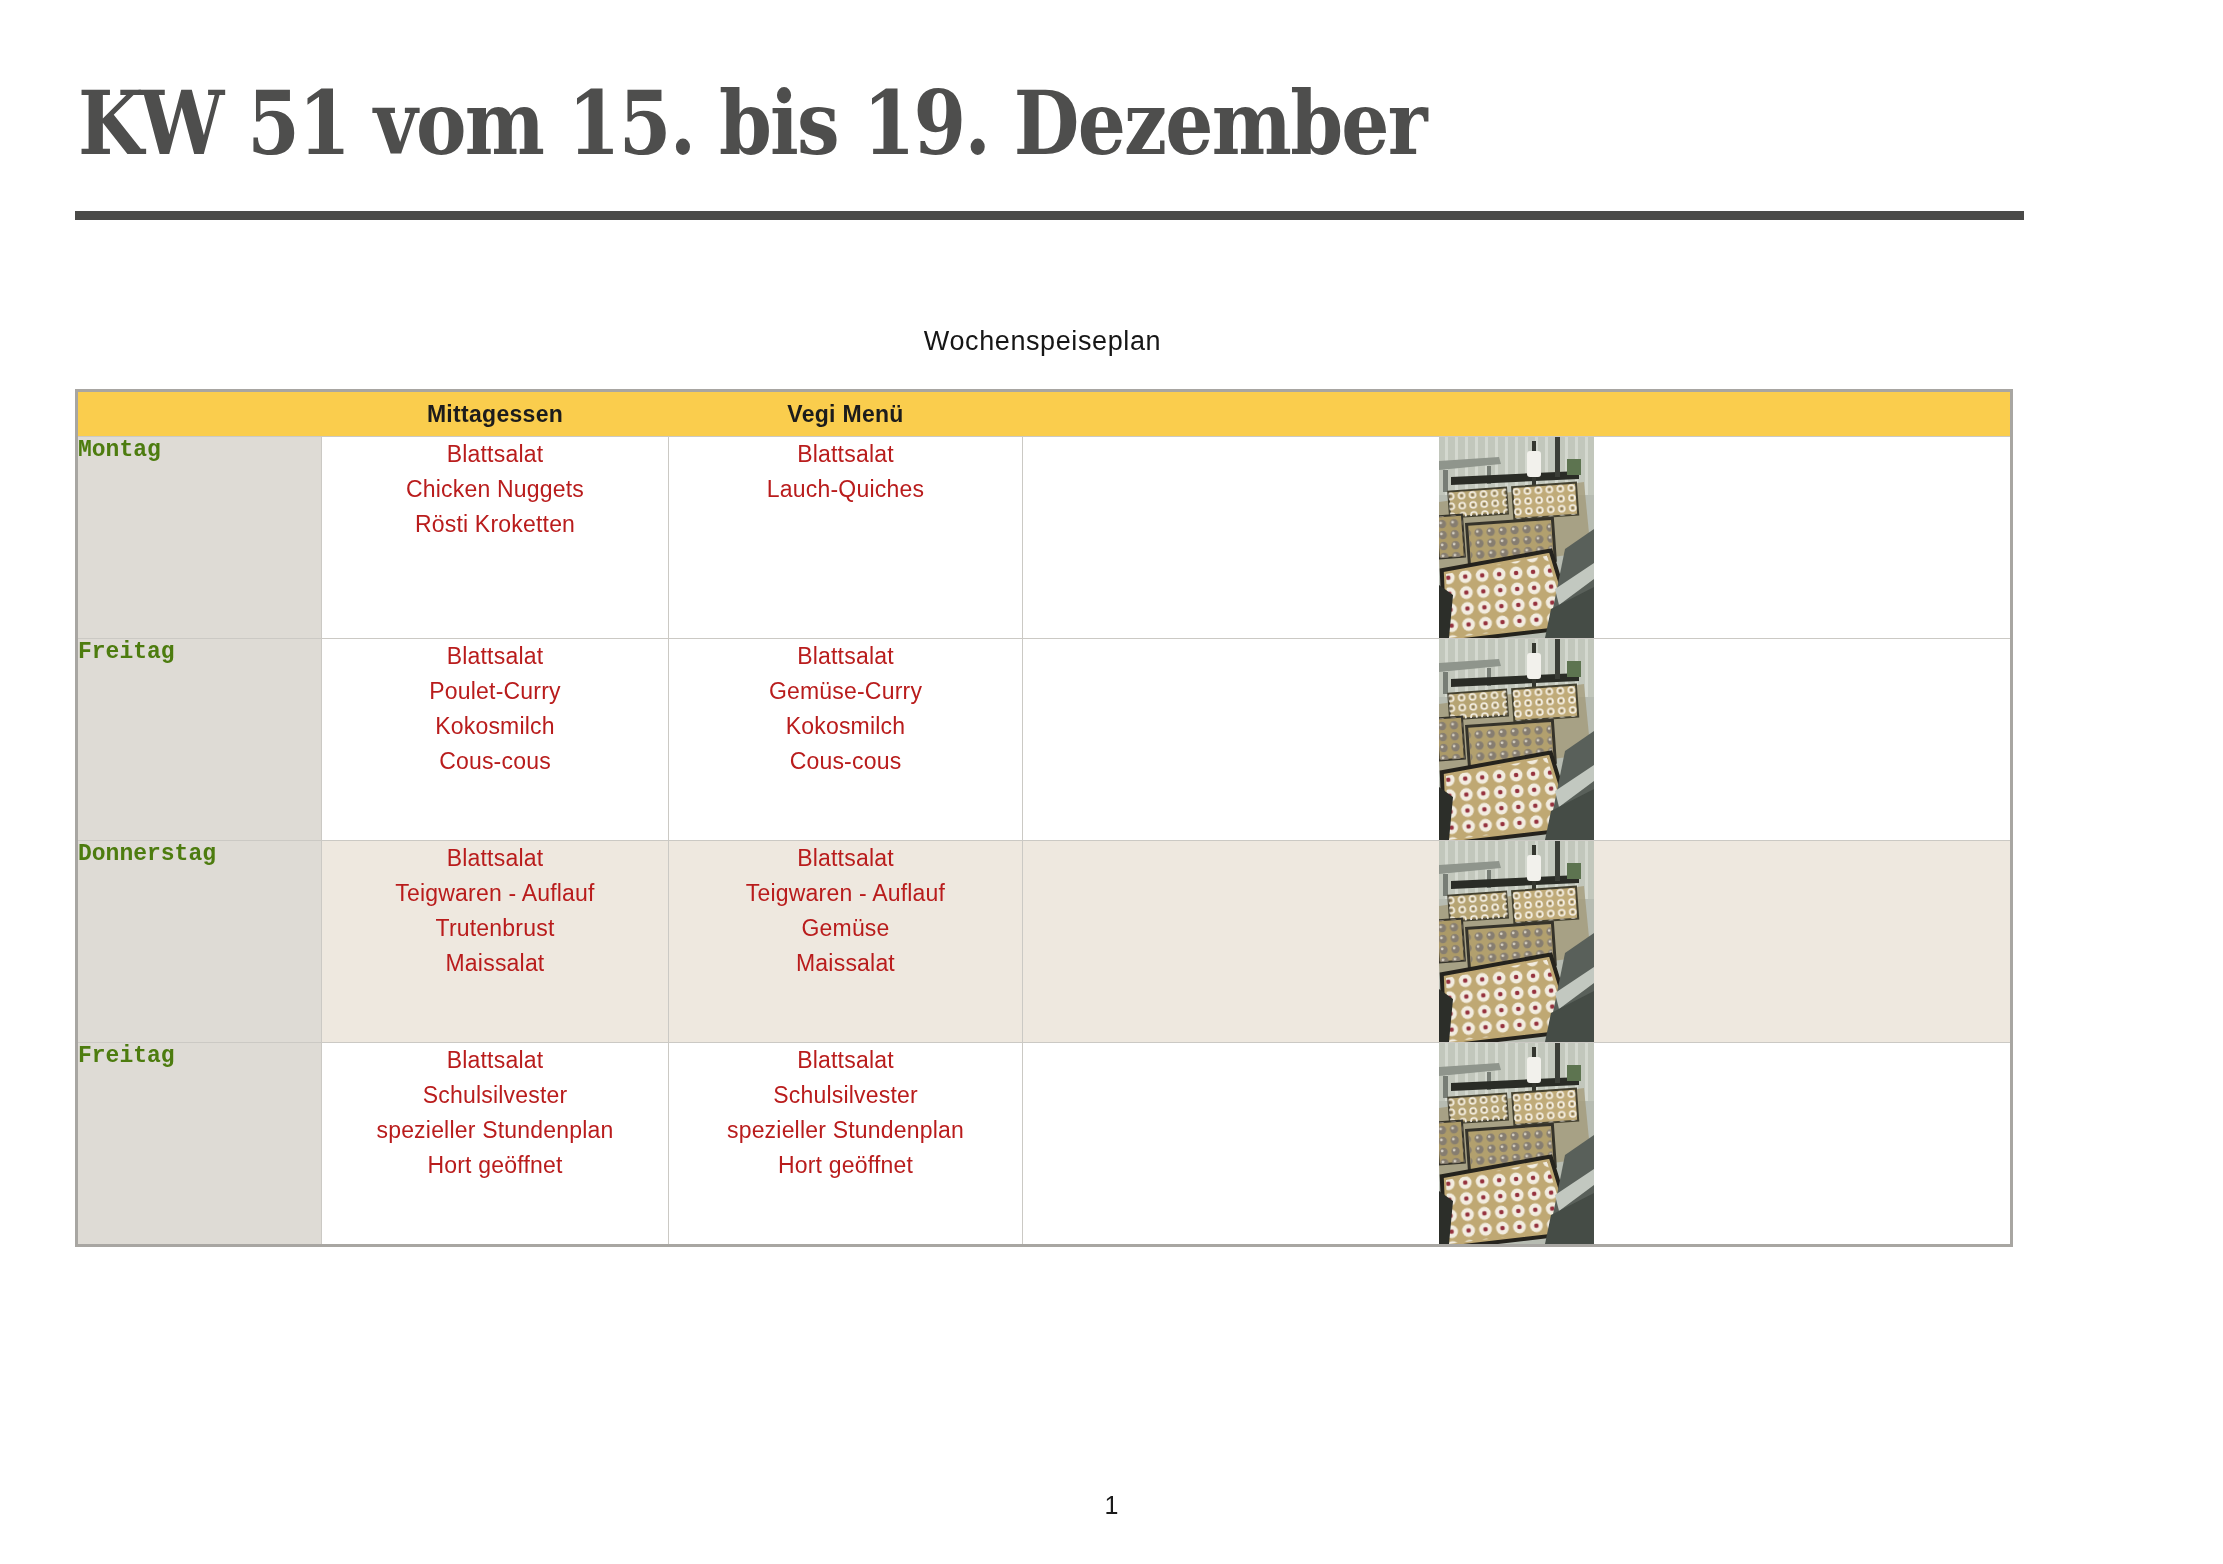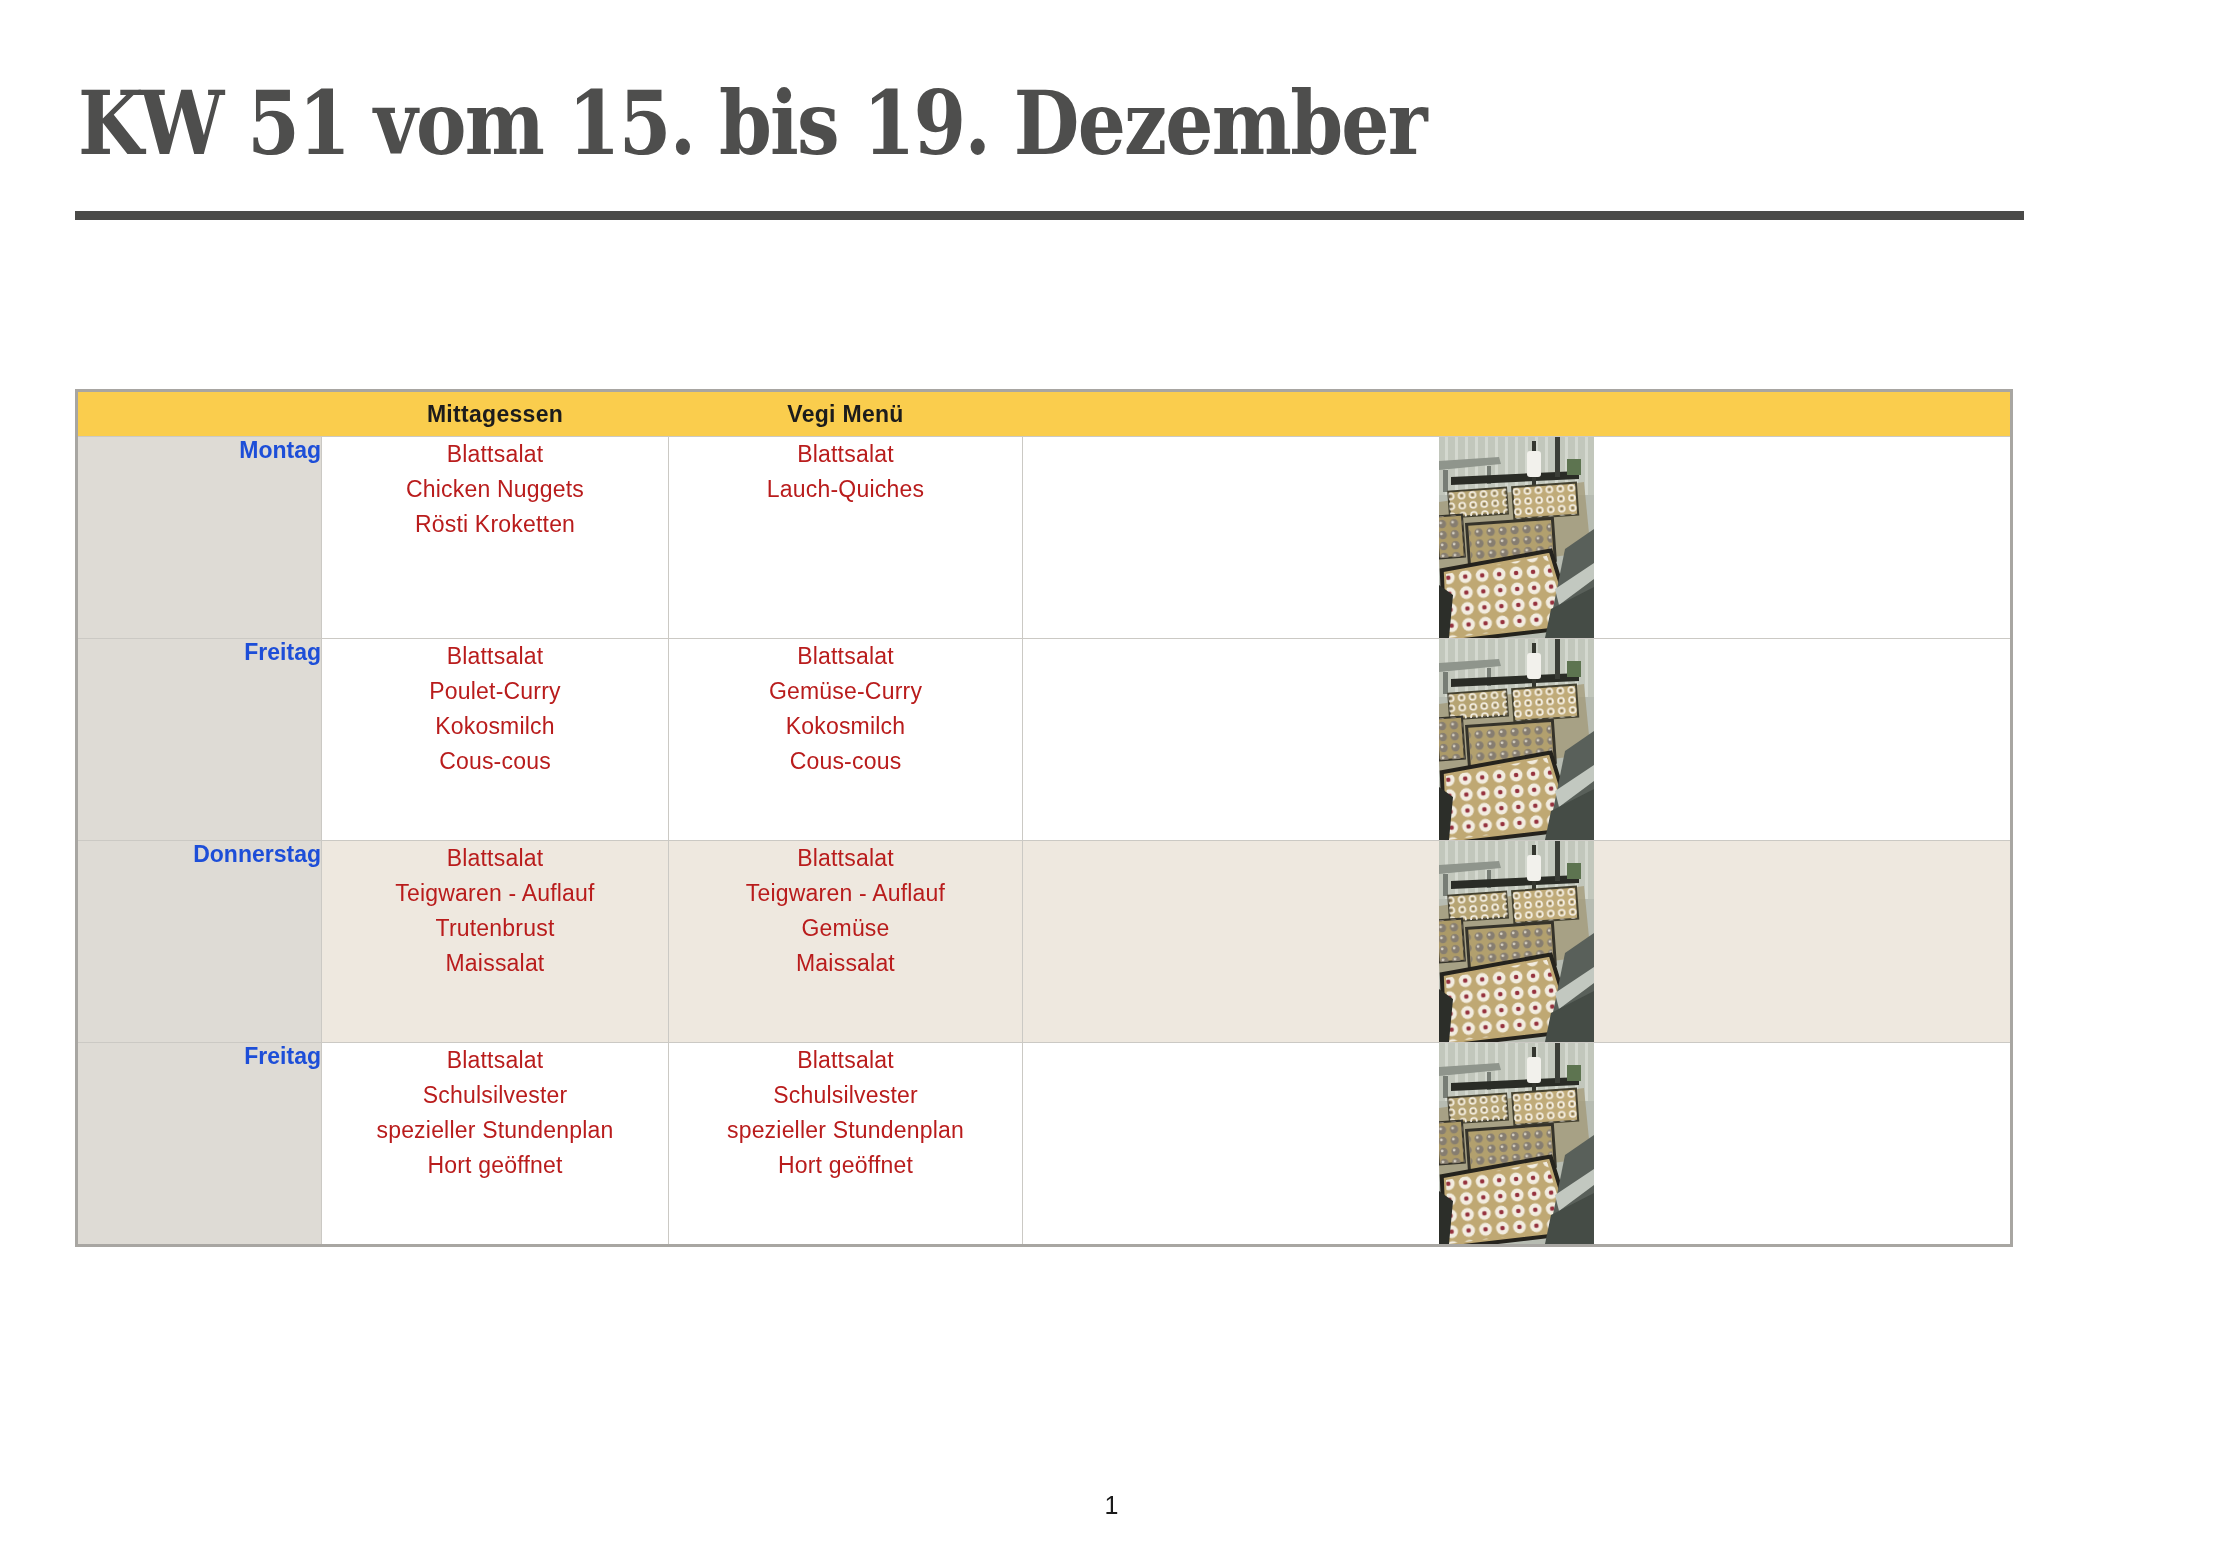--- a/index.html
+++ b/index.html
@@ -22,22 +22,22 @@
   table.menu{position:absolute;left:75px;top:381px;width:1935px;border-collapse:collapse;
     table-layout:fixed;border:3px solid var(--table-border,#A8A6A2);}
   table.menu thead tr{height:46px;background:var(--header-yellow,#FACD4D);}
   table.menu th{font-size:23px;font-weight:bold;color:#1c1c1c;text-align:center;
     letter-spacing:0.3px;padding:0;}
   table.menu tbody tr{height:201px;}
   table.menu td{vertical-align:top;padding:0;
     border-top:1px solid var(--grid-line,#CBC9C4);}
   table.menu td + td{border-left:1px solid var(--grid-line,#CBC9C4);}
   td.day{background:var(--day-column-gray,#DEDBD5);
-    font-size:23px;font-weight:bold;color:#1d4ed8;
-    padding:15px 8px 0 26px;text-align:right;}
+    font-size:23px;font-weight:bold;color:#4d7c0f;
+    padding:15px 8px 0 26px;text-align:left;font-family:Liberation Mono, monospace;}
   td.meal{text-align:center;font-size:23px;line-height:35px;color:#b91c1c;
     padding-top:12px;white-space:pre-line;letter-spacing:0.2px;}
   td.photos{text-align:center;}
   tr.alt td.meal, tr.alt td.photos{background:var(--alt-row-beige,#EEE8DF);}
   .bakery-photo{display:block;width:155px;height:201px;margin:0 auto;}
 
   
   .page-number{position:absolute;left:0;top:1483px;width:2223px;text-align:center;
     font-size:25px;color:#1a1a1a;}
   .hidden-defs{position:absolute;width:0;height:0;overflow:hidden;}
@@ -94,20 +94,21 @@
       <polygon points="0,148 14,158 10,201 0,201" fill="#2c2e29"></polygon>
     </symbol>
   </defs>
 </svg>
 
 <div class="page">
 
   <h1 class="doc-title">KW 51 vom 15. bis 19. Dezember</h1>
   <div class="title-rule"></div>
 
+  <div class="table-caption">Wochenspeiseplan</div>
 
   <table class="menu">
     <colgroup>
         <col style="width:245px">
         <col style="width:347px">
         <col style="width:354px">
         <col style="width:989px">
       </colgroup>
     <thead>
       <tr>

